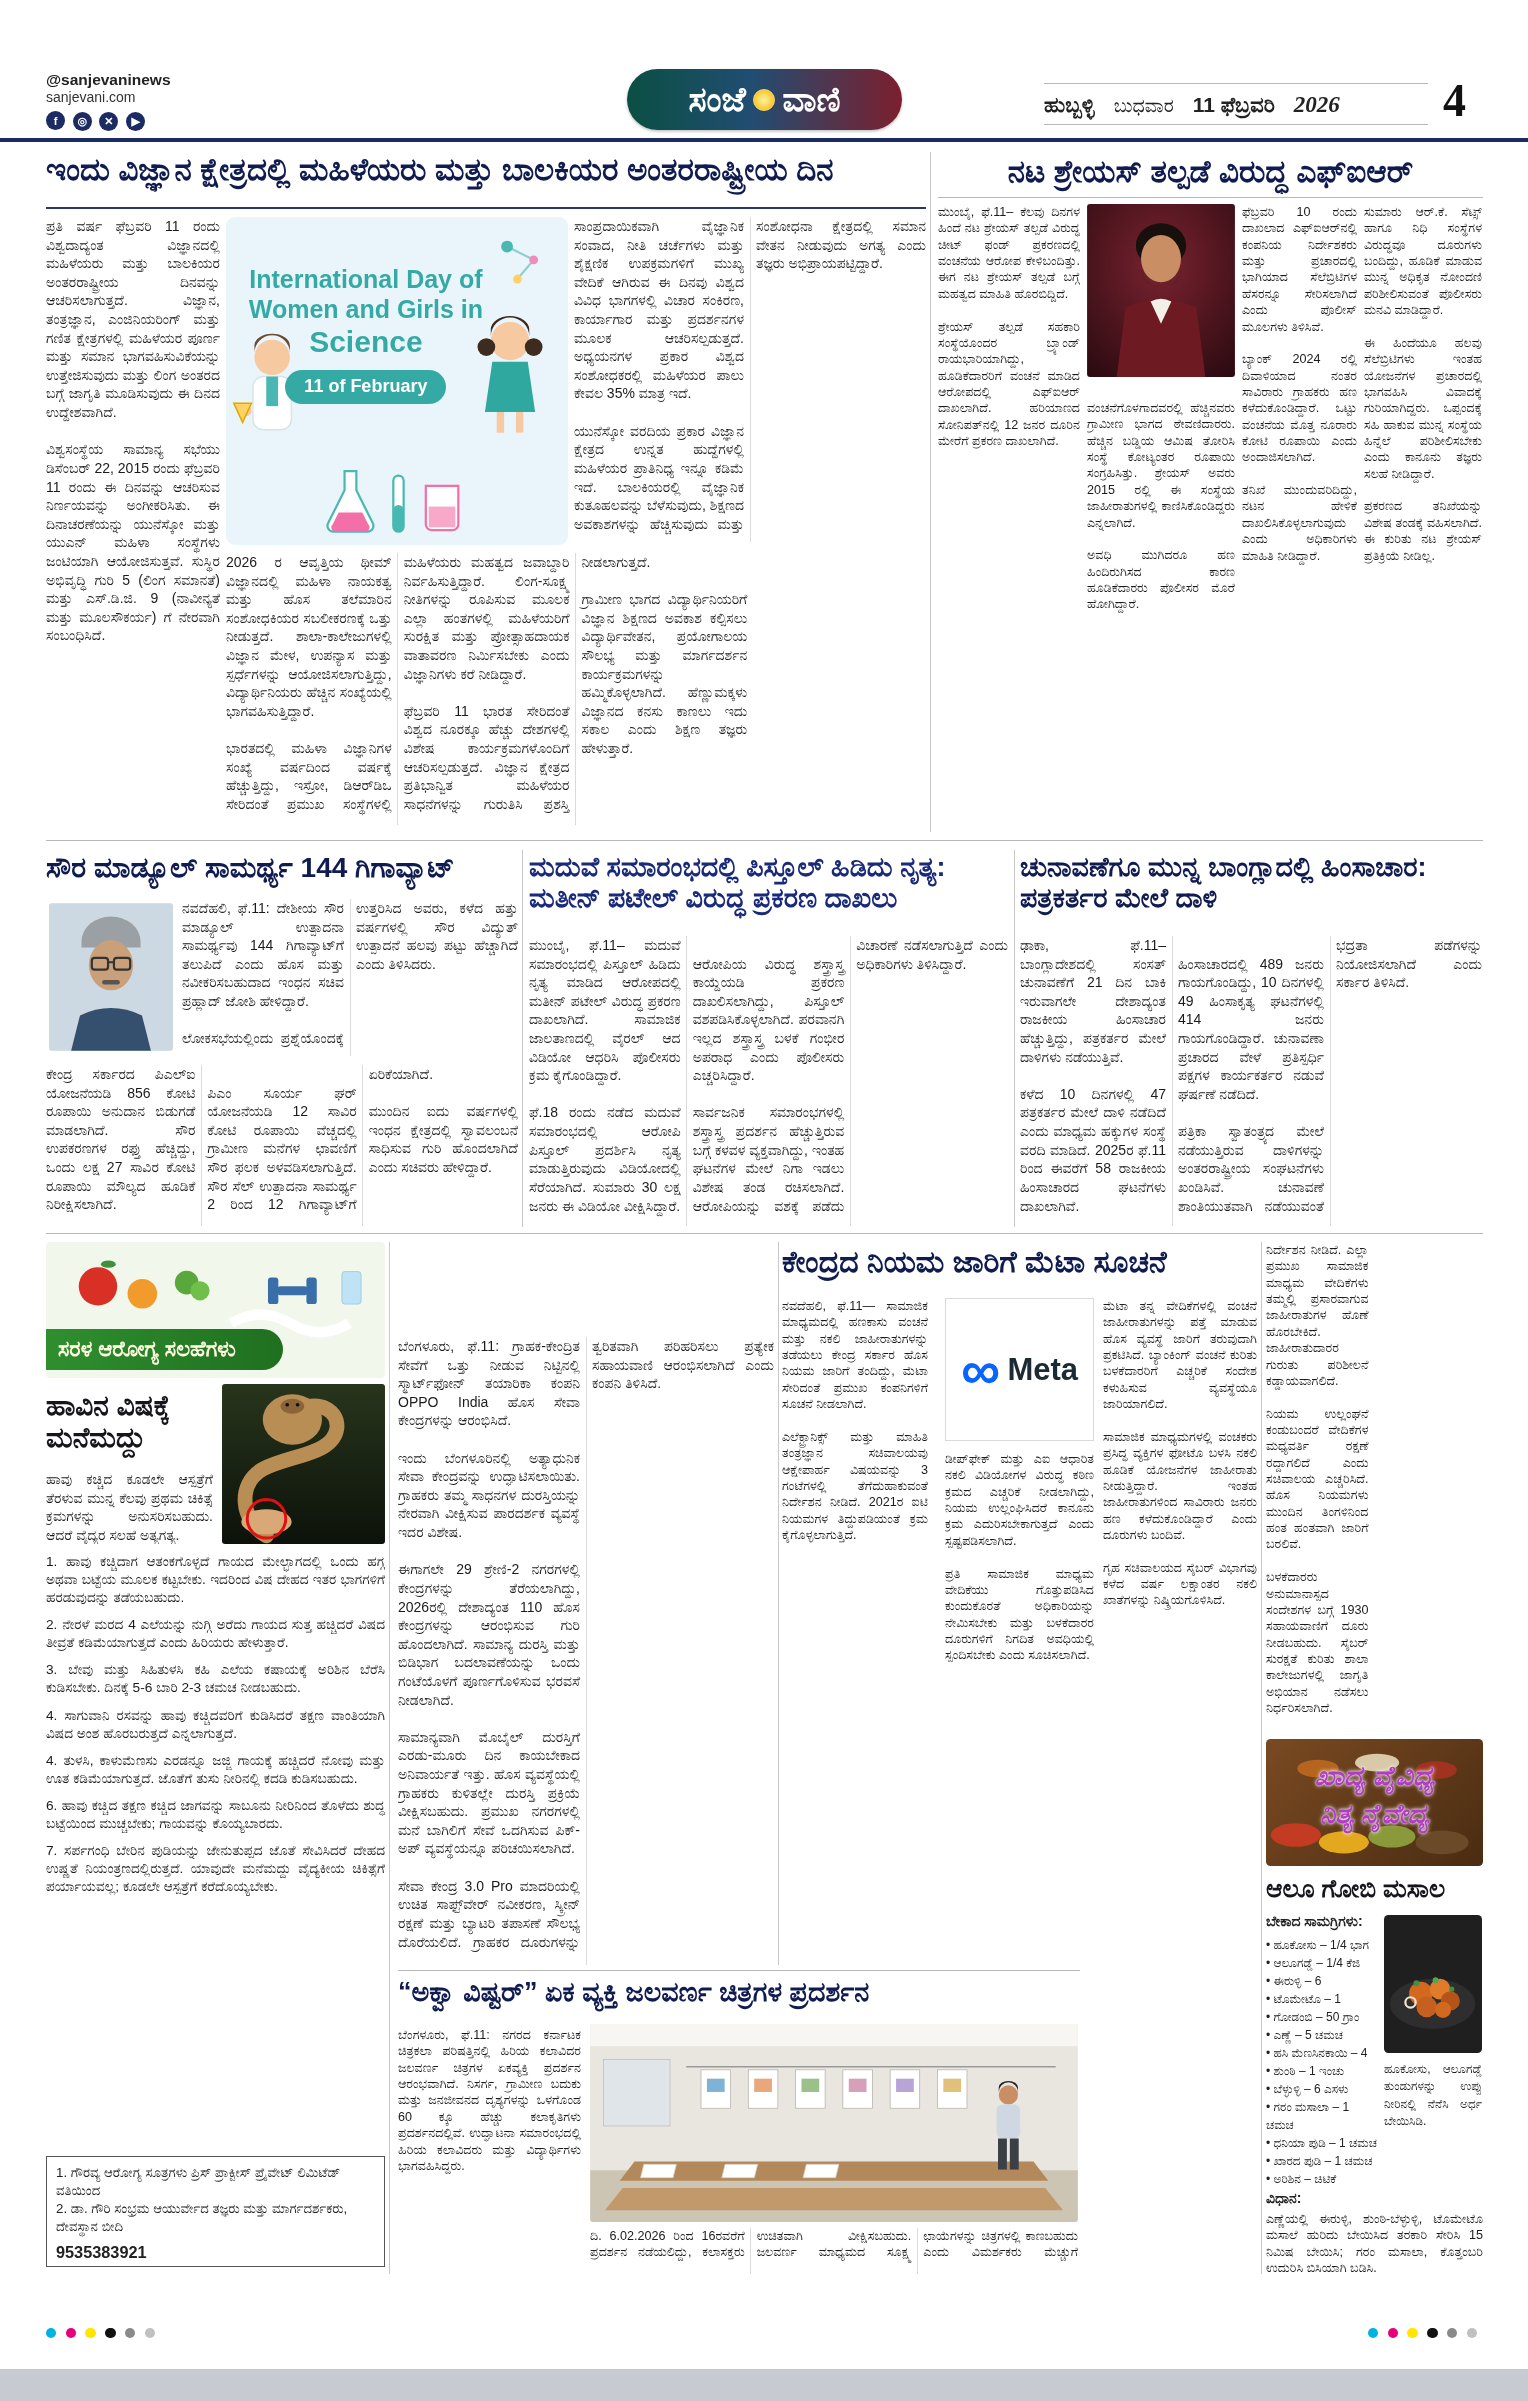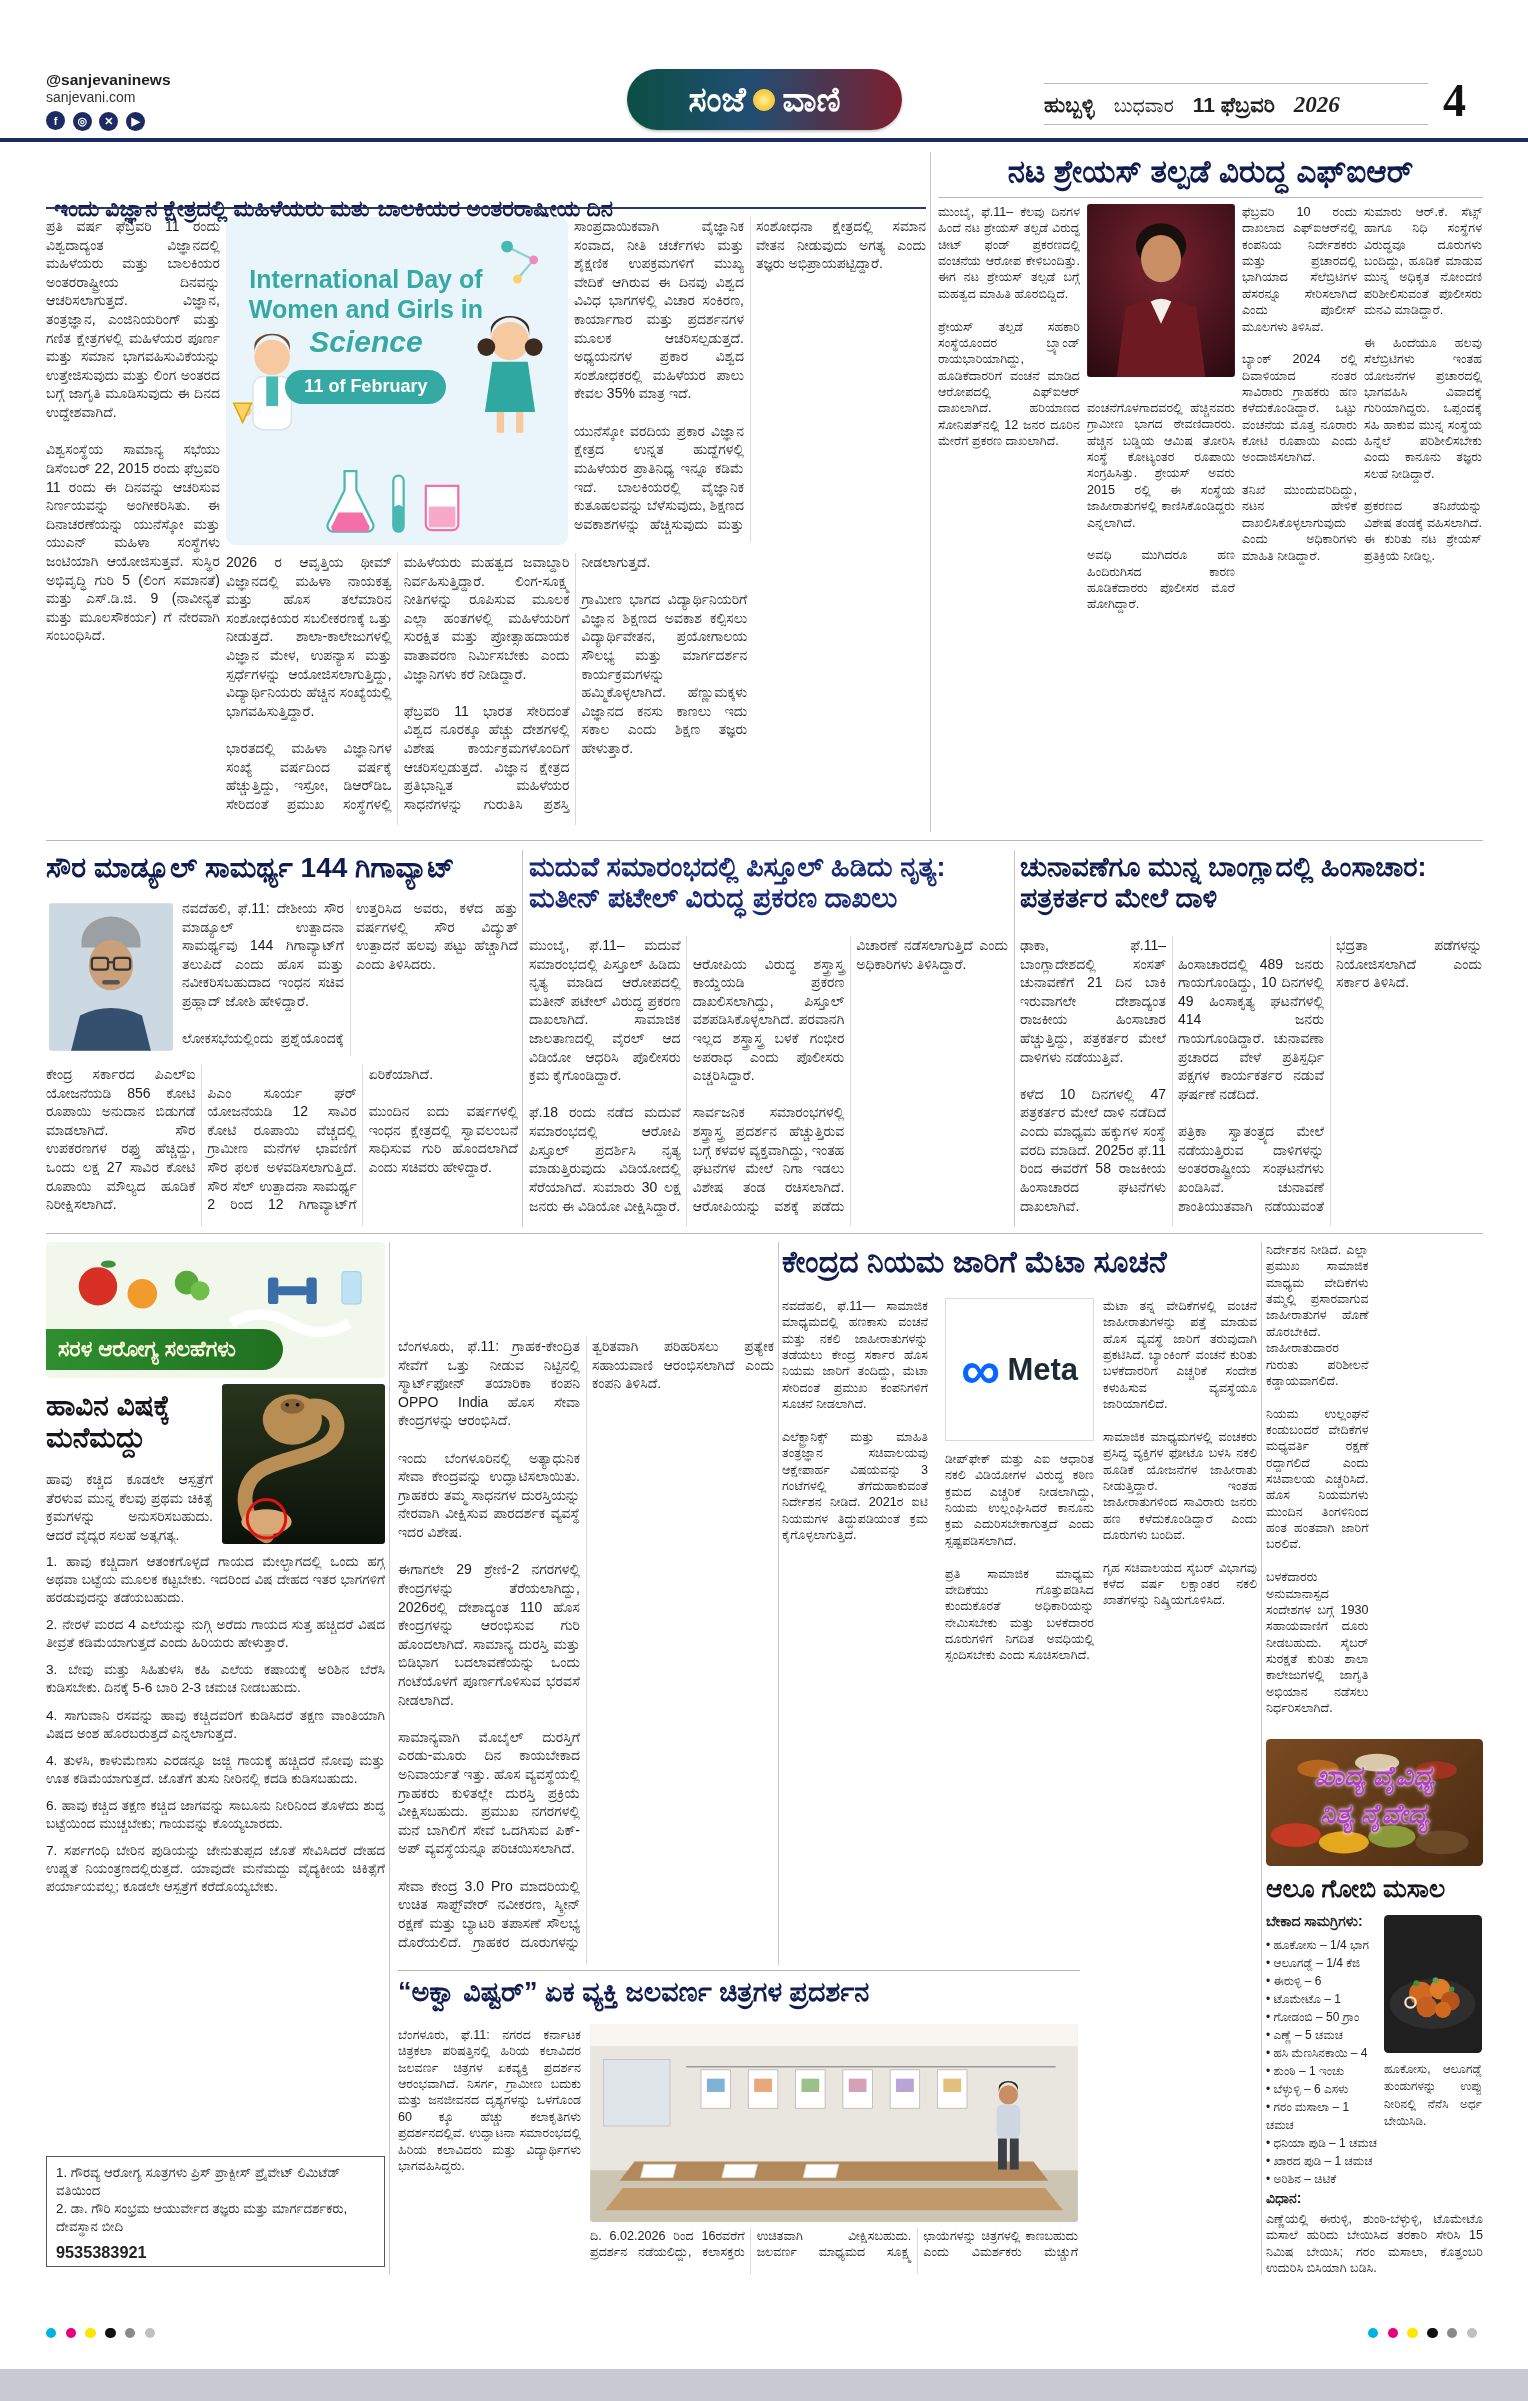--- a/index.html
+++ b/index.html
@@ -24,21 +24,21 @@
   .soc { width:19px; height:19px; border-radius:50%; background:#1d2b63; color:#fff; font-size:11px;
          display:inline-flex; align-items:center; justify-content:center; margin-right:4.4px; font-weight:bold; }
   .dateline { font-size:19px; color:#222; display:flex; gap:19px; align-items:baseline; }
   .dateline .b { font-weight:bold; font-size:21px; }
   .dateline .yr { font-family:"Liberation Serif", serif; font-weight:bold; font-style:italic; font-size:23px; }
   .pageno { font-family:"Liberation Serif", serif; font-weight:bold; font-size:46px; color:#111; }
   .illu { background:#e9f5fa; border-radius:9px; overflow:hidden; }
   .illu-text { position:absolute; left:10.4px; top:47px; width:259px; text-align:center; color:#35aaa4;
                font-weight:bold; line-height:1.2; }
   .illu-l1,.illu-l2 { font-size:25px; }
-  .illu-l3 { font-size:30px;font-style:italic; }
+  .illu-l3 { font-size:30px; }
   .badge { display:inline-block; margin-top:10.4px; background:#35aaa4; color:#fff; font-size:18px;
            padding:6px 19px; border-radius:19px; font-weight:bold; }
   .photo { overflow:hidden; border-radius:3px; }
   .greenband { background:linear-gradient(90deg,#2f8f2f,#1f6f1f); border-radius:0 21px 21px 0;
                color:#fffbe0; font-weight:bold; font-size:21.4px; display:flex; align-items:center; padding-left:12px; }
   .list-item { font-size:13.7px; line-height:1.32; text-align:justify; color:#1b1b1b; margin-bottom:9px; }
   .notebox { border:1.5px solid #555; padding:7.4px 9px; font-size:13.3px; line-height:1.35; color:#222; }
   .notebox .ph { font-weight:bold; font-size:16.3px; margin-top:4.4px; }
   .metabox { background:#fff; border:0.7px solid #d9d9d9; display:flex; align-items:center; justify-content:center; gap:7.4px; }
   .metainf { color:#0866ff; font-size:55px; font-weight:bold; line-height:.8; }
@@ -79,21 +79,21 @@
     <span class="b">ಹುಬ್ಬಳ್ಳಿ</span>
     <span>ಬುಧವಾರ</span>
     <span class="b">11 ಫೆಬ್ರವರಿ</span>
     <span class="yr">2026</span>
   </div>
   <div class="abs hrline" style="left:1044px; top:124px; width:384px;"></div>
   <div class="abs pageno" style="left:1443px; top:74px;">4</div>
 
   <div class="abs navy-rule" style="left:0; top:138px; width:1528px; height:3.7px;"></div>
 
-  <div class="abs hl" style="left:54px; top:152px; width:880px; height:49px; font-size:22px;margin-top:44px;">ಇಂದು ವಿಜ್ಞಾನ ಕ್ಷೇತ್ರದಲ್ಲಿ ಮಹಿಳೆಯರು ಮತ್ತು ಬಾಲಕಿಯರ ಅಂತರರಾಷ್ಟ್ರೀಯ ದಿನ</div>
+  <div class="abs hl" style="left:46px; top:152px; width:880px; height:49px; font-size:31px;">ಇಂದು ವಿಜ್ಞಾನ ಕ್ಷೇತ್ರದಲ್ಲಿ ಮಹಿಳೆಯರು ಮತ್ತು ಬಾಲಕಿಯರ ಅಂತರರಾಷ್ಟ್ರೀಯ ದಿನ</div>
   <div class="abs" style="left:46px; top:207px; width:880px; height:1.5px; background:#2a3568;"></div>
 
   <div class="abs bt" style="left:46px; top:217px; width:174px; height:608px;">ಪ್ರತಿ ವರ್ಷ ಫೆಬ್ರವರಿ 11 ರಂದು ವಿಶ್ವದಾದ್ಯಂತ ವಿಜ್ಞಾನದಲ್ಲಿ ಮಹಿಳೆಯರು ಮತ್ತು ಬಾಲಕಿಯರ ಅಂತರರಾಷ್ಟ್ರೀಯ ದಿನವನ್ನು ಆಚರಿಸಲಾಗುತ್ತದೆ. ವಿಜ್ಞಾನ, ತಂತ್ರಜ್ಞಾನ, ಎಂಜಿನಿಯರಿಂಗ್ ಮತ್ತು ಗಣಿತ ಕ್ಷೇತ್ರಗಳಲ್ಲಿ ಮಹಿಳೆಯರ ಪೂರ್ಣ ಮತ್ತು ಸಮಾನ ಭಾಗವಹಿಸುವಿಕೆಯನ್ನು ಉತ್ತೇಜಿಸುವುದು ಮತ್ತು ಲಿಂಗ ಅಂತರದ ಬಗ್ಗೆ ಜಾಗೃತಿ ಮೂಡಿಸುವುದು ಈ ದಿನದ ಉದ್ದೇಶವಾಗಿದೆ.
 
 ವಿಶ್ವಸಂಸ್ಥೆಯ ಸಾಮಾನ್ಯ ಸಭೆಯು ಡಿಸೆಂಬರ್ 22, 2015 ರಂದು ಫೆಬ್ರವರಿ 11 ರಂದು ಈ ದಿನವನ್ನು ಆಚರಿಸುವ ನಿರ್ಣಯವನ್ನು ಅಂಗೀಕರಿಸಿತು. ಈ ದಿನಾಚರಣೆಯನ್ನು ಯುನೆಸ್ಕೋ ಮತ್ತು ಯುಎನ್ ಮಹಿಳಾ ಸಂಸ್ಥೆಗಳು ಜಂಟಿಯಾಗಿ ಆಯೋಜಿಸುತ್ತವೆ. ಸುಸ್ಥಿರ ಅಭಿವೃದ್ಧಿ ಗುರಿ 5 (ಲಿಂಗ ಸಮಾನತೆ) ಮತ್ತು ಎಸ್.ಡಿ.ಜಿ. 9 (ನಾವೀನ್ಯತೆ ಮತ್ತು ಮೂಲಸೌಕರ್ಯ) ಗೆ ನೇರವಾಗಿ ಸಂಬಂಧಿಸಿದೆ.</div>
 
   <div class="abs illu" style="left:226px; top:217px; width:342px; height:328px;padding-left:8px;">
     <svg class="abs" style="left:0;top:0;" width="342" height="328" viewBox="0 0 462 444">
       <g>
         <line x1="380" y1="40" x2="416" y2="58" stroke="#8fd0cf" stroke-width="3"></line>

